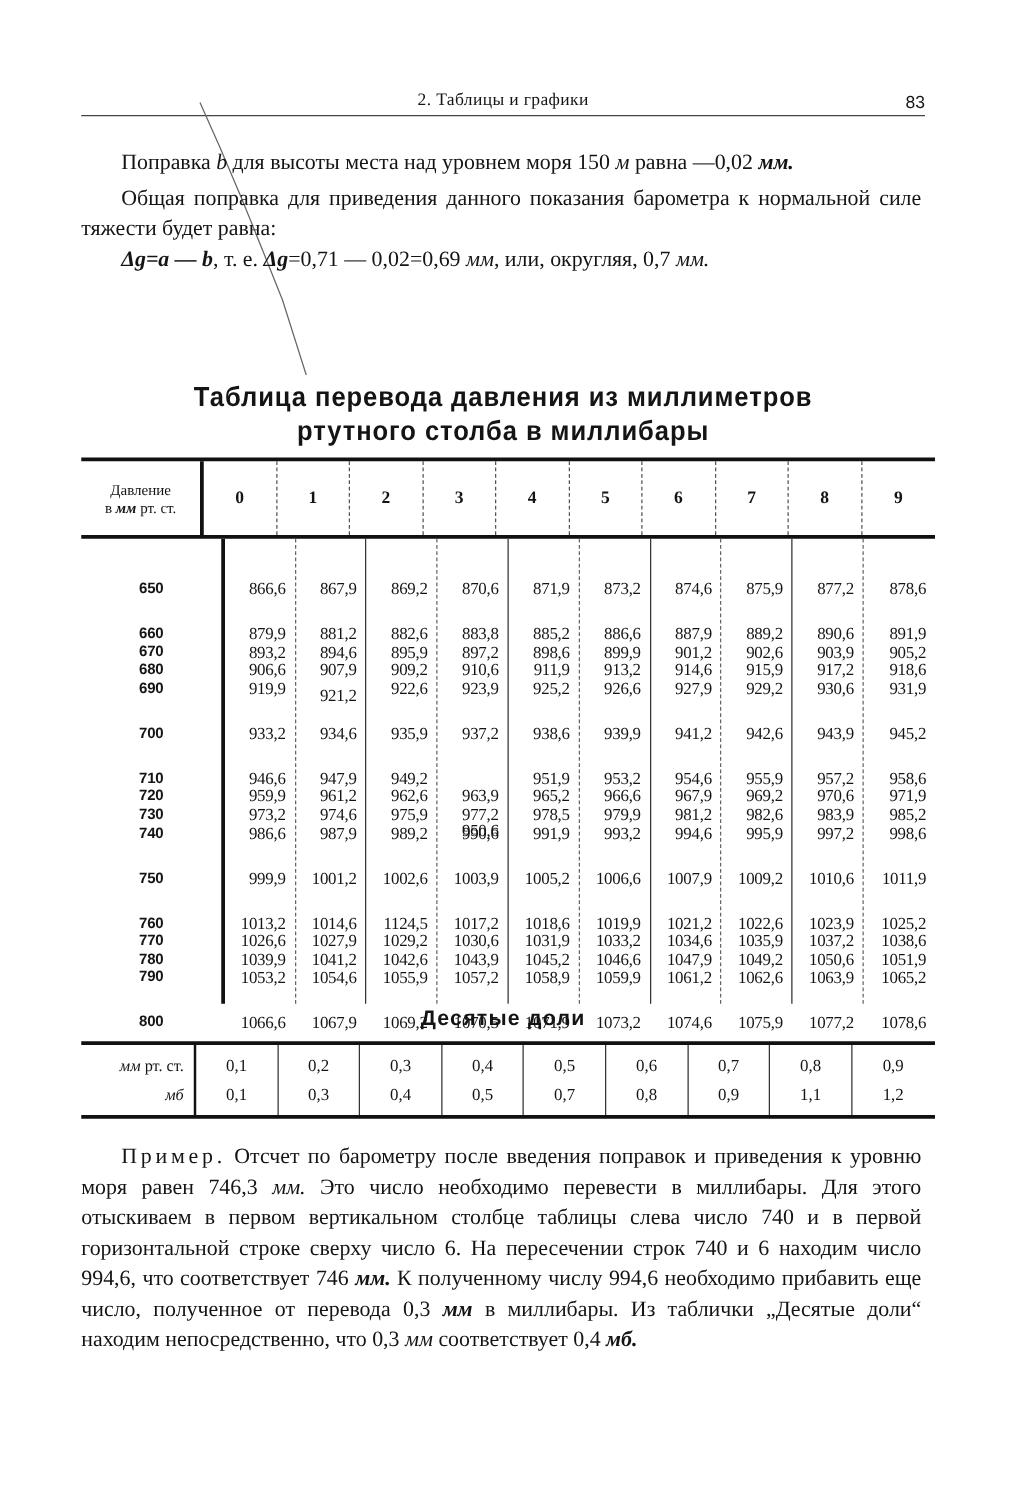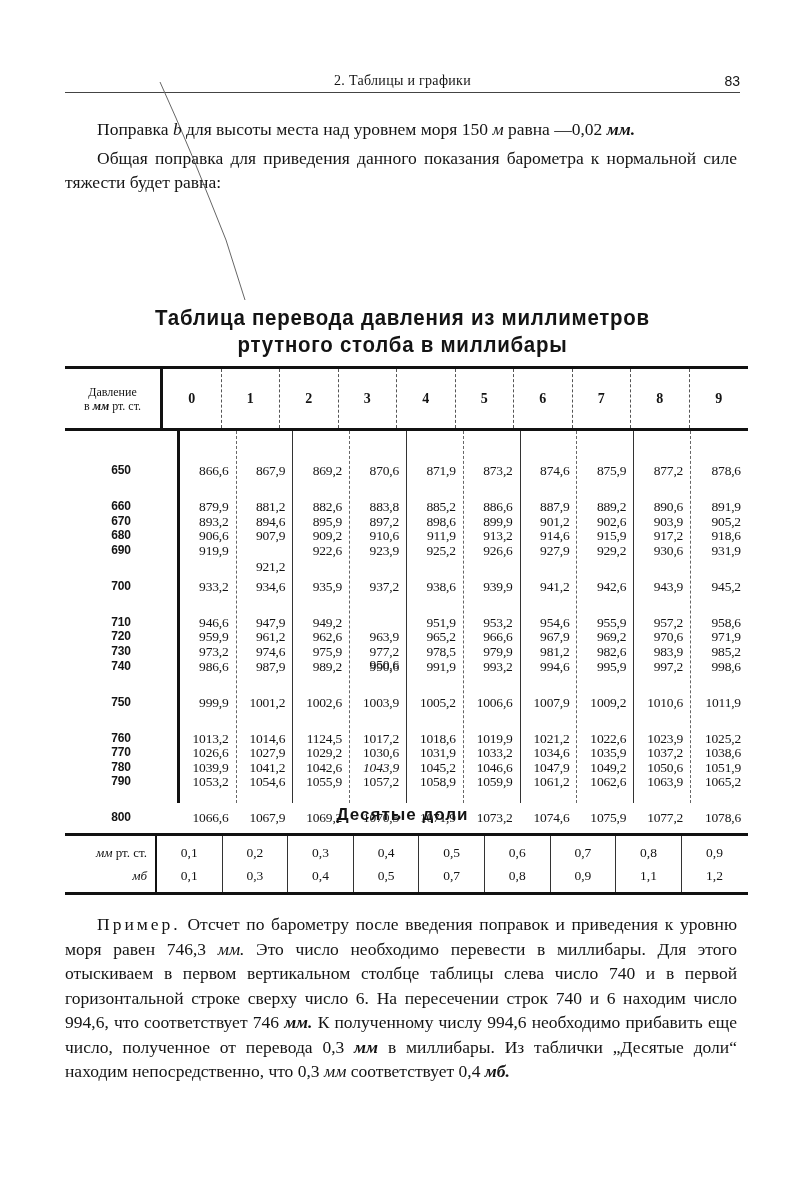--- a/index.html
+++ b/index.html
@@ -81,20 +81,21 @@
   <span class="pageno">83</span>
 </div>
 
 <svg class="abs pencil-line" viewBox="0 0 807 320">
   <path d="M160 82 L176 118 L193 158 L210 200 L226 240 L245 300" stroke="#666" stroke-width="1" fill="none"></path>
 </svg>
 
 <div class="abs para" style="top:117px;">
   <p><span>Поправка </span><i>b</i><span> для высоты места над уровнем моря 150 </span><i>м</i><span> равна —0,02 </span><b><i>мм.</i></b></p>
   <p style="margin-top:4px;">Общая поправка для приведения данного показания барометра к нормальной силе тяжести будет равна:</p>
+  <p><b><i>Δg=a — b</i></b><span>, т. е. </span><b><i>Δg</i></b><span>=0,71 — 0,02=0,69 </span><i>мм</i><span>, или, округляя, 0,7 </span><i>мм.</i></p>
 </div>
 
 <div class="abs table-title">
   <div>Таблица перевода давления из миллиметров</div>
   <div>ртутного столба в миллибары</div>
 </div>
 
 <div class="abs" style="left:65px; top:366px; width:683px;">
   <div class="mt-head">
     <div class="mt-cell col-label">
@@ -151,21 +152,21 @@
         <span class="v" style="top: 315.2px;">1026,6</span>
         <span class="v" style="top: 329.8px;">1039,9</span>
         <span class="v" style="top: 344.4px;">1053,2</span>
         <span class="v" style="top: 380.4px;">1066,6</span>
       </div>
       <div class="mt-col col-n" style="border-right: 1px solid rgb(51, 51, 51);">
         <span class="v" style="top: 33px;">867,9</span>
         <span class="v" style="top: 69px;">881,2</span>
         <span class="v" style="top: 83.6px;">894,6</span>
         <span class="v" style="top: 98.2px;">907,9</span>
-        <span class="v" style="top: 129px; text-align: right;">921,2</span>
+        <span class="v" style="top: 119px; text-align: right;">921,2</span>
         <span class="v" style="top: 148.8px;">934,6</span>
         <span class="v" style="top: 184.8px;">947,9</span>
         <span class="v" style="top: 199.4px;">961,2</span>
         <span class="v" style="top: 214px;">974,6</span>
         <span class="v" style="top: 228.6px;">987,9</span>
         <span class="v" style="top: 264.6px;">1001,2</span>
         <span class="v" style="top: 300.6px;">1014,6</span>
         <span class="v" style="top: 315.2px;">1027,9</span>
         <span class="v" style="top: 329.8px;">1041,2</span>
         <span class="v" style="top: 344.4px;">1054,6</span>
@@ -196,21 +197,21 @@
         <span class="v" style="top: 98.2px;">910,6</span>
         <span class="v" style="top: 112.8px;">923,9</span>
         <span class="v" style="top: 148.8px;">937,2</span>
         <span class="v" style="top: 202px; margin-top: 25px;">950,6</span>
         <span class="v" style="top: 199.4px;">963,9</span>
         <span class="v" style="top: 214px;">977,2</span>
         <span class="v" style="top: 228.6px;">990,6</span>
         <span class="v" style="top: 264.6px;">1003,9</span>
         <span class="v" style="top: 300.6px;">1017,2</span>
         <span class="v" style="top: 315.2px;">1030,6</span>
-        <span class="v" style="top: 329.8px; font-style: italic;">1043,9</span>
+        <span class="v" style="top: 329.8px;">1043,9</span>
         <span class="v" style="top: 344.4px;">1057,2</span>
         <span class="v" style="top: 380.4px;">1070,5</span>
       </div>
       <div class="mt-col col-n" style="border-right: 1px dashed rgb(102, 102, 102);">
         <span class="v" style="top: 33px;">871,9</span>
         <span class="v" style="top: 69px;">885,2</span>
         <span class="v" style="top: 83.6px;">898,6</span>
         <span class="v" style="top: 98.2px;">911,9</span>
         <span class="v" style="top: 112.8px;">925,2</span>
         <span class="v" style="top: 148.8px;">938,6</span>

